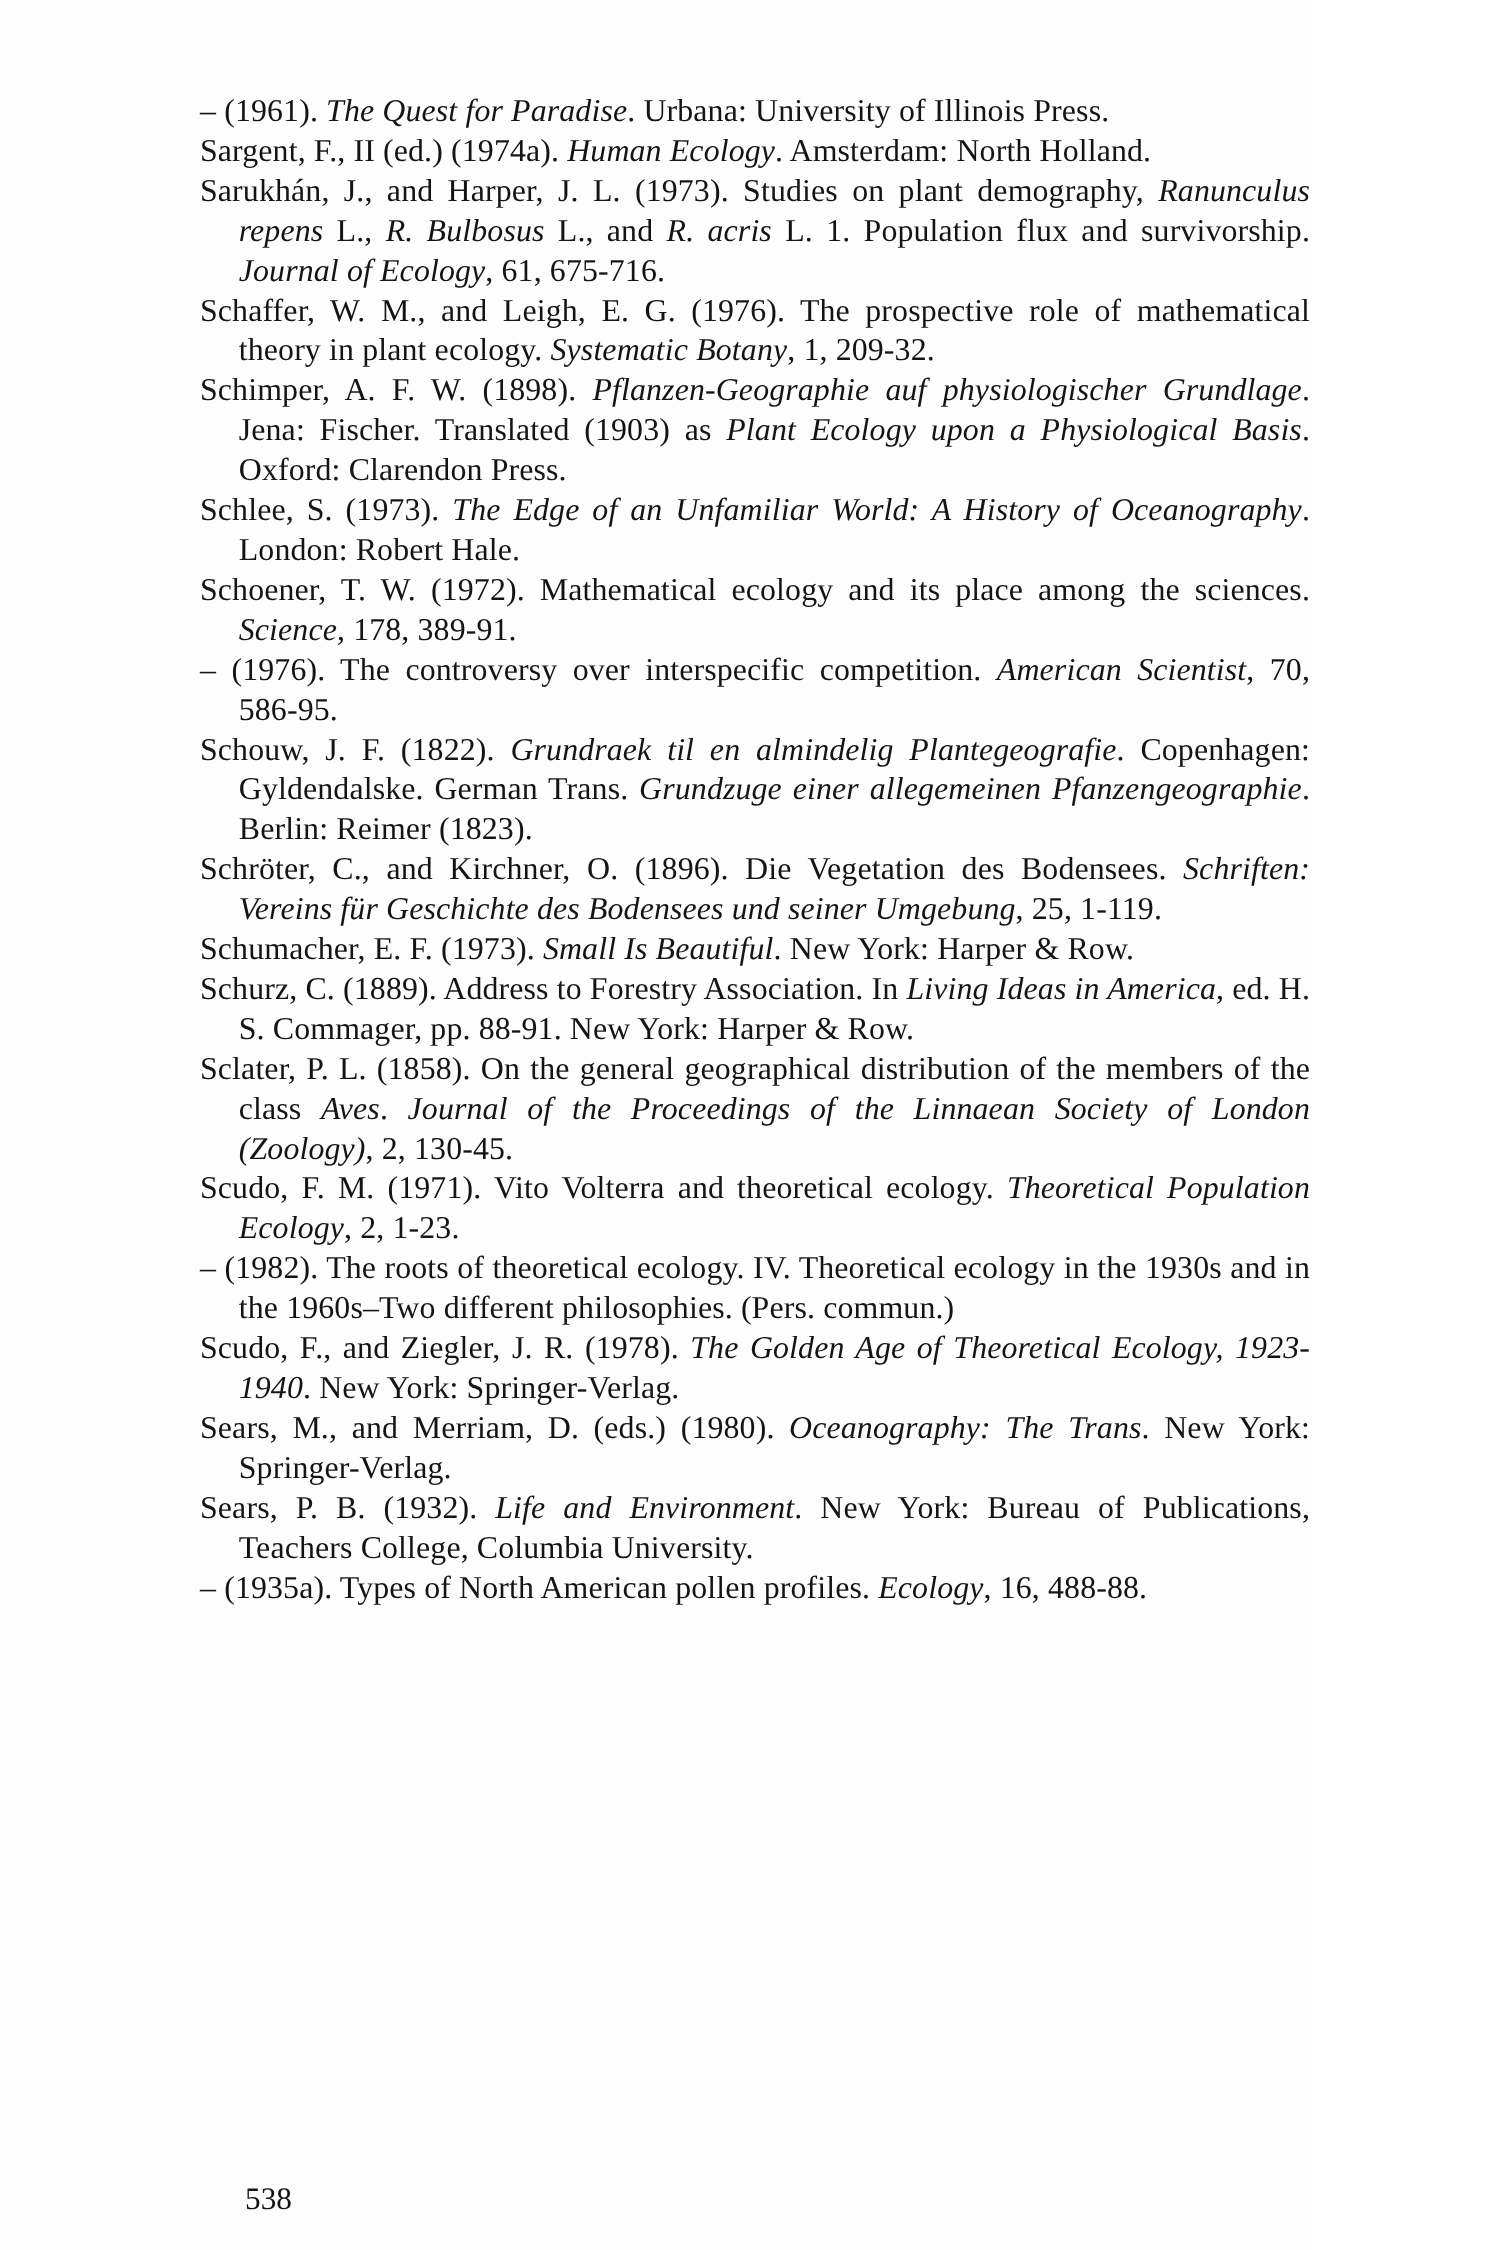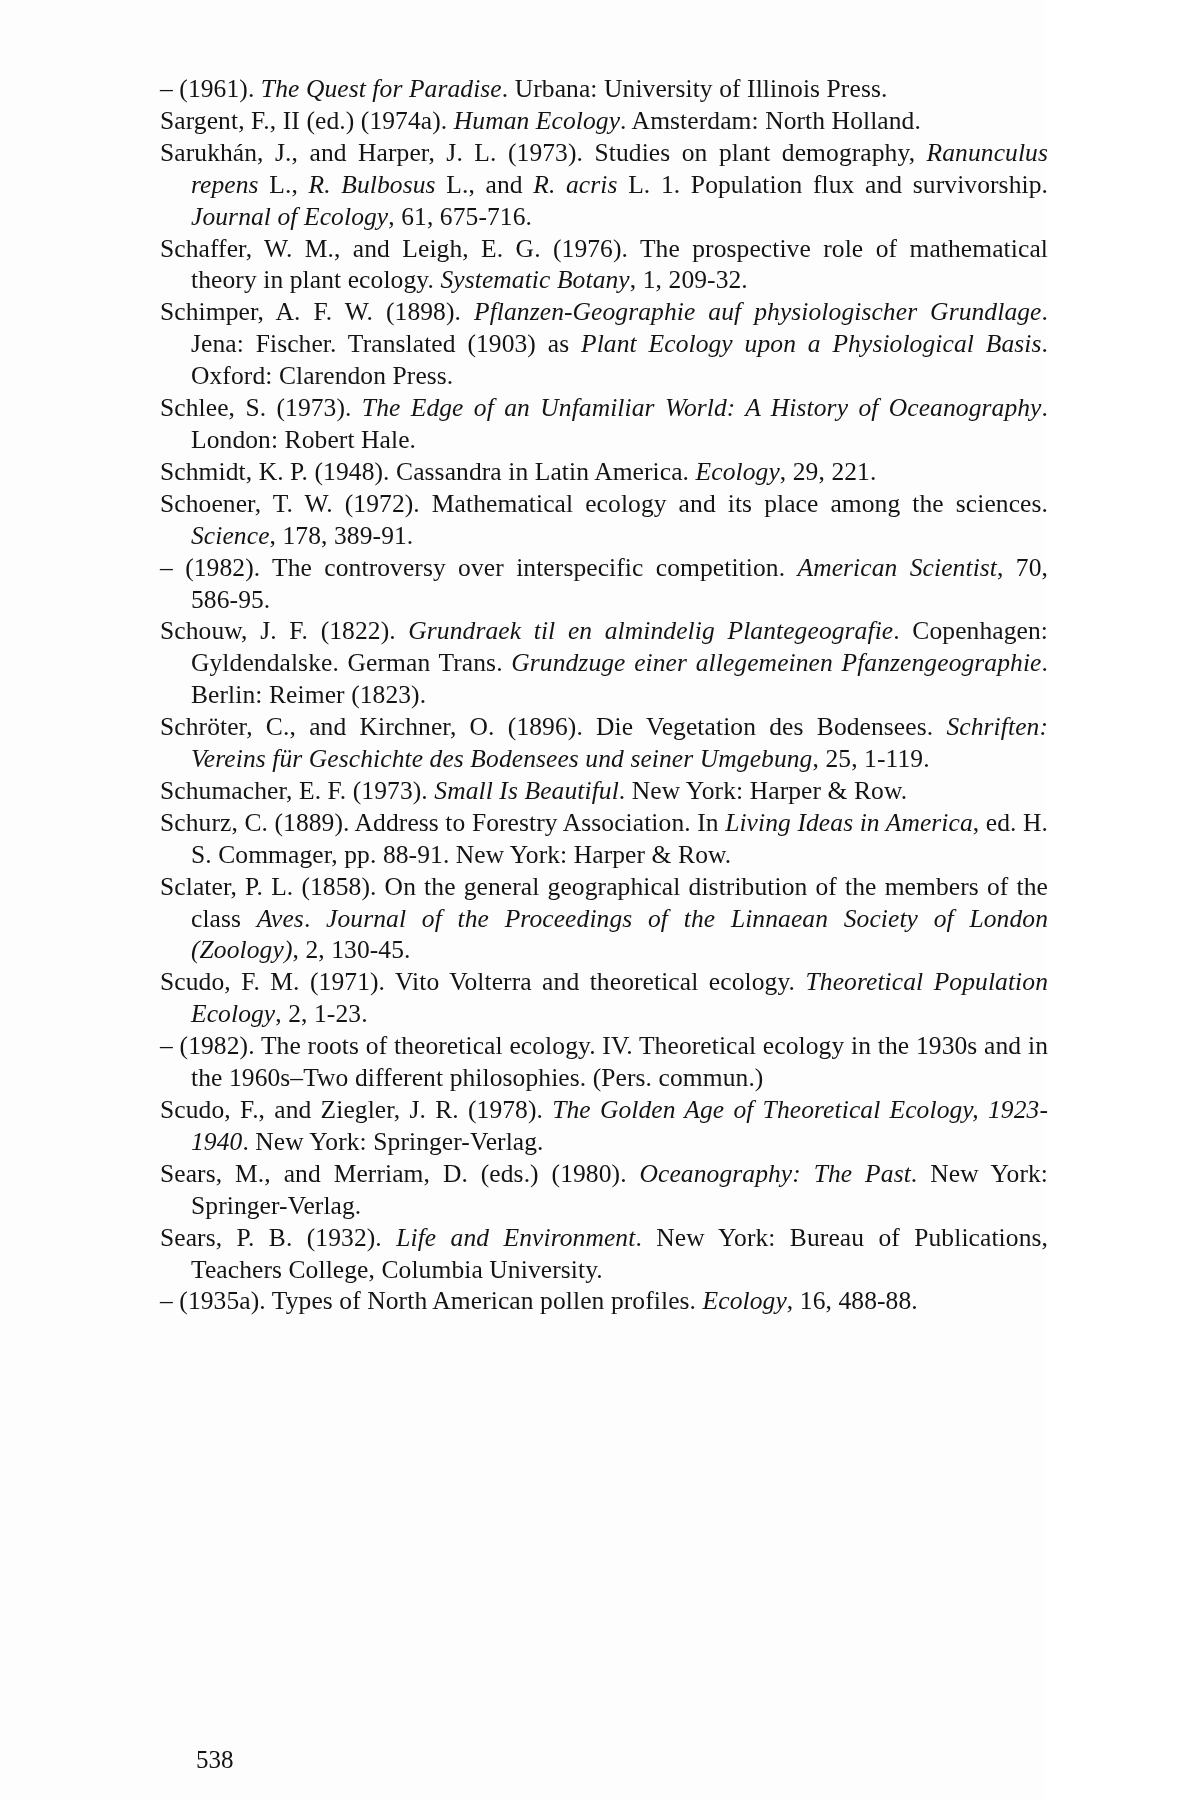--- a/index.html
+++ b/index.html
@@ -25,29 +25,28 @@
 <body>
 
 <div class="page">
   <div class="refs" id="refs">
       <p class="entry"><span>– (1961). </span><i>The Quest for Paradise</i><span>. Urbana: University of Illinois Press.</span></p>
       <p class="entry"><span>Sargent, F., II (ed.) (1974a). </span><i>Human Ecology</i><span>. Amsterdam: North Holland.</span></p>
       <p class="entry"><span>Sarukhán, J., and Harper, J. L. (1973). Studies on plant demography, </span><i>Ranunculus repens</i><span> L., </span><i>R. Bulbosus</i><span> L., and </span><i>R. acris</i><span> L. 1. Population flux and survivorship. </span><i>Journal of Ecology</i><span>, 61, 675-716.</span></p>
       <p class="entry"><span>Schaffer, W. M., and Leigh, E. G. (1976). The prospective role of mathematical theory in plant ecology. </span><i>Systematic Botany</i><span>, 1, 209-32.</span></p>
       <p class="entry"><span>Schimper, A. F. W. (1898). </span><i>Pflanzen-Geographie auf physiologischer Grundlage</i><span>. Jena: Fischer. Translated (1903) as </span><i>Plant Ecology upon a Physiological Basis</i><span>. Oxford: Clarendon Press.</span></p>
       <p class="entry"><span>Schlee, S. (1973). </span><i>The Edge of an Unfamiliar World: A History of Oceanography</i><span>. London: Robert Hale.</span></p>
-      <p class="entry"><span>Schmidt, K. P. (1948). Cassandra in Latin America. </span><i>Ecology</i><span>, 29, 221.</span></p>
       <p class="entry"><span>Schoener, T. W. (1972). Mathematical ecology and its place among the sciences. </span><i>Science</i><span>, 178, 389-91.</span></p>
-      <p class="entry"><span>– (1982). The controversy over interspecific competition. </span><i>American Scientist</i><span>, 70, 586-95.</span></p>
+      <p class="entry"><span>– (1976). The controversy over interspecific competition. </span><i>American Scientist</i><span>, 70, 586-95.</span></p>
       <p class="entry"><span>Schouw, J. F. (1822). </span><i>Grundraek til en almindelig Plantegeografie</i><span>. Copenhagen: Gyldendalske. German Trans. </span><i>Grundzuge einer allegemeinen Pfanzengeographie</i><span>. Berlin: Reimer (1823).</span></p>
       <p class="entry"><span>Schröter, C., and Kirchner, O. (1896). Die Vegetation des Bodensees. </span><i>Schriften: Vereins für Geschichte des Bodensees und seiner Umgebung</i><span>, 25, 1-119.</span></p>
       <p class="entry"><span>Schumacher, E. F. (1973). </span><i>Small Is Beautiful</i><span>. New York: Harper &amp; Row.</span></p>
       <p class="entry"><span>Schurz, C. (1889). Address to Forestry Association. In </span><i>Living Ideas in America</i><span>, ed. H. S. Commager, pp. 88-91. New York: Harper &amp; Row.</span></p>
       <p class="entry"><span>Sclater, P. L. (1858). On the general geographical distribution of the members of the class </span><i>Aves</i><span>. </span><i>Journal of the Proceedings of the Linnaean Society of London (Zoology)</i><span>, 2, 130-45.</span></p>
       <p class="entry"><span>Scudo, F. M. (1971). Vito Volterra and theoretical ecology. </span><i>Theoretical Population Ecology</i><span>, 2, 1-23.</span></p>
       <p class="entry"><span>– (1982). The roots of theoretical ecology. IV. Theoretical ecology in the 1930s and in the 1960s–Two different philosophies. (Pers. commun.)</span></p>
       <p class="entry"><span>Scudo, F., and Ziegler, J. R. (1978). </span><i>The Golden Age of Theoretical Ecology, 1923-1940</i><span>. New York: Springer-Verlag.</span></p>
-      <p class="entry"><span>Sears, M., and Merriam, D. (eds.) (1980). </span><i>Oceanography: The Past</i><span>. New York: Springer-Verlag.</span></p>
+      <p class="entry"><span>Sears, M., and Merriam, D. (eds.) (1980). </span><i>Oceanography: The Trans</i><span>. New York: Springer-Verlag.</span></p>
       <p class="entry"><span>Sears, P. B. (1932). </span><i>Life and Environment</i><span>. New York: Bureau of Publications, Teachers College, Columbia University.</span></p>
       <p class="entry"><span>– (1935a). Types of North American pollen profiles. </span><i>Ecology</i><span>, 16, 488-88.</span></p>
     </div>
   <div class="folio">538</div>
 </div>
 
 </body></html>

